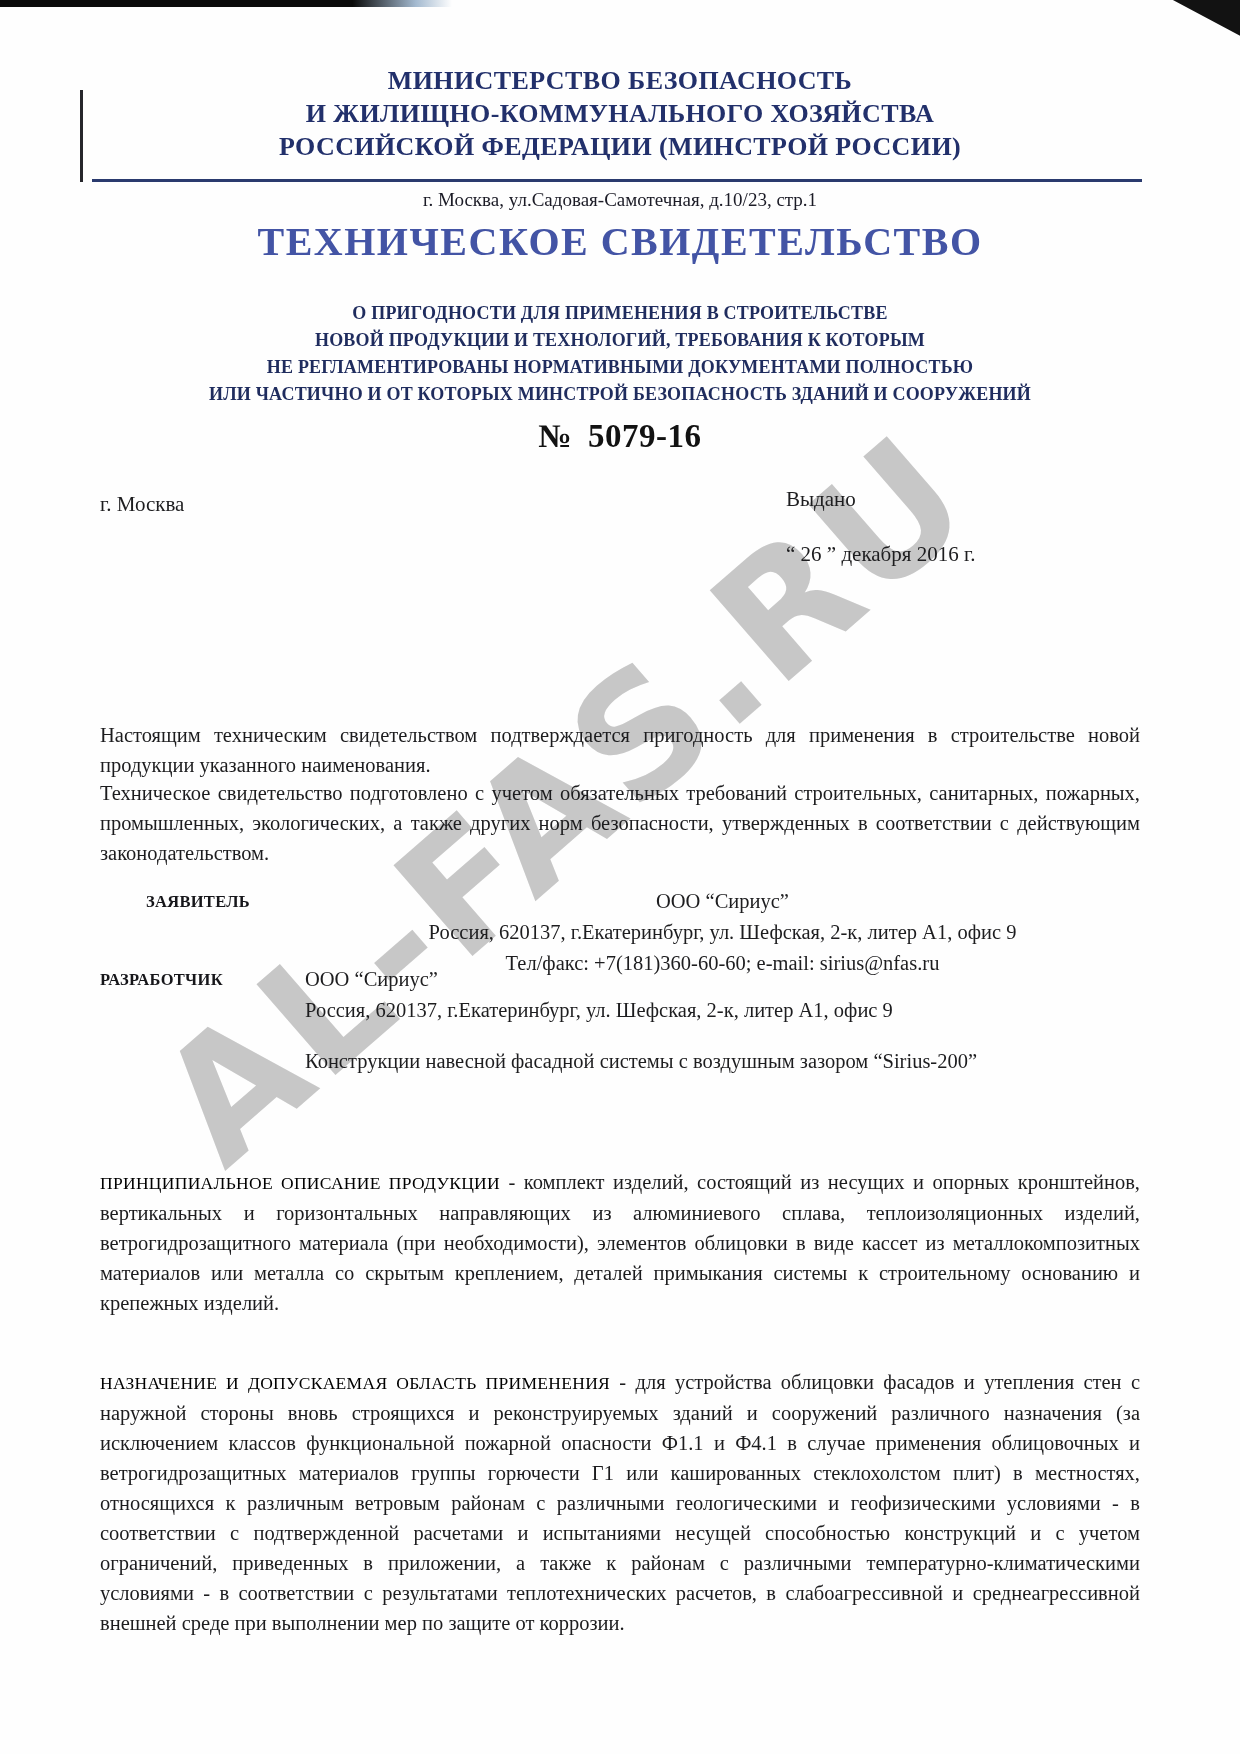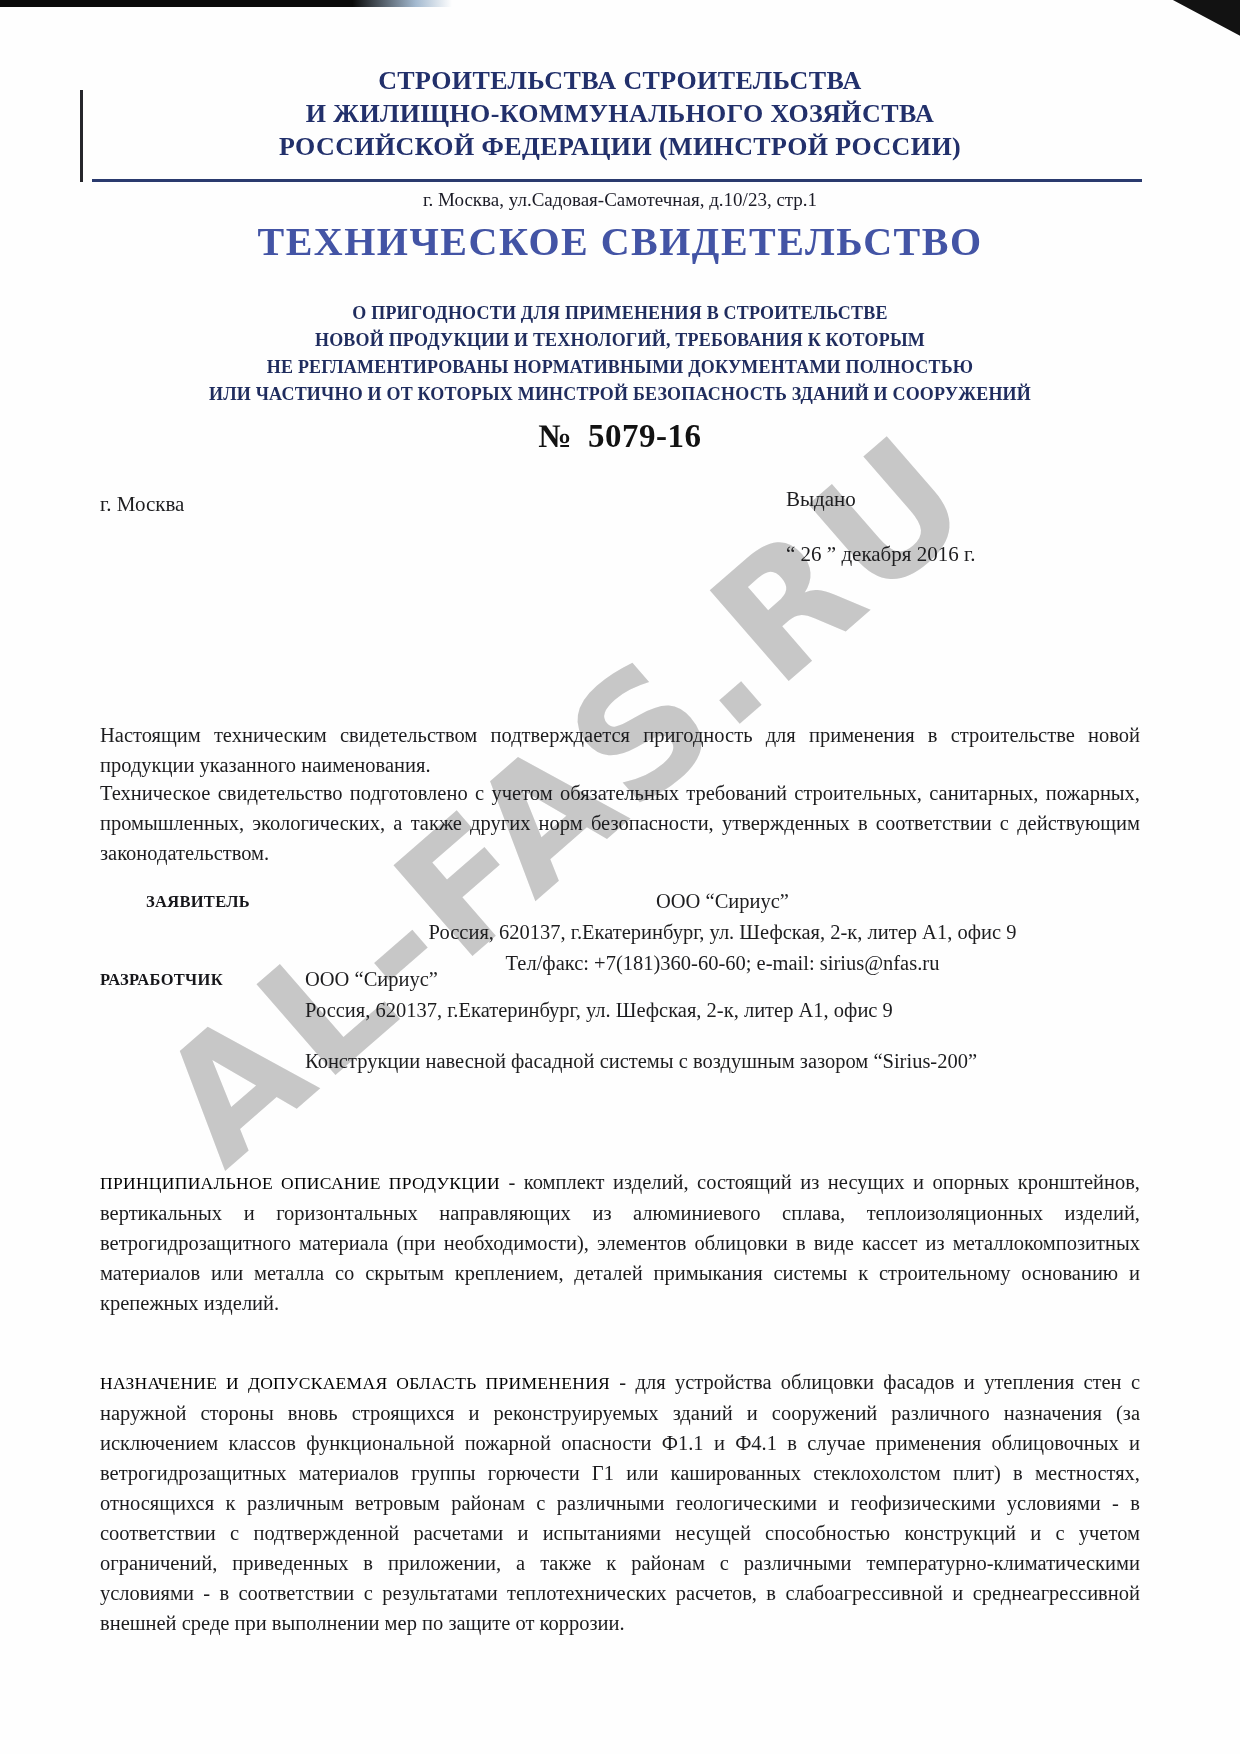--- a/index.html
+++ b/index.html
@@ -83,21 +83,21 @@
 
   <div class="watermark">AL-FAS.RU</div>
 
   <div class="scan-top"></div>
   <div class="scan-corner"></div>
   <div class="scan-left"></div>
 
   <div class="content">
 
     <div class="ministry">
-      <div>СТРОИТЕЛЬСТВА СТРОИТЕЛЬСТВА</div>
+      <div>МИНИСТЕРСТВО БЕЗОПАСНОСТЬ</div>
       <div>И ЖИЛИЩНО-КОММУНАЛЬНОГО ХОЗЯЙСТВА</div>
       <div>РОССИЙСКОЙ ФЕДЕРАЦИИ (МИНСТРОЙ РОССИИ)</div>
     </div>
 
     <div class="rule"></div>
 
     <div class="address">г. Москва,  ул.Садовая-Самотечная,  д.10/23, стр.1</div>
 
     <div class="doc-title">ТЕХНИЧЕСКОЕ СВИДЕТЕЛЬСТВО</div>
 

